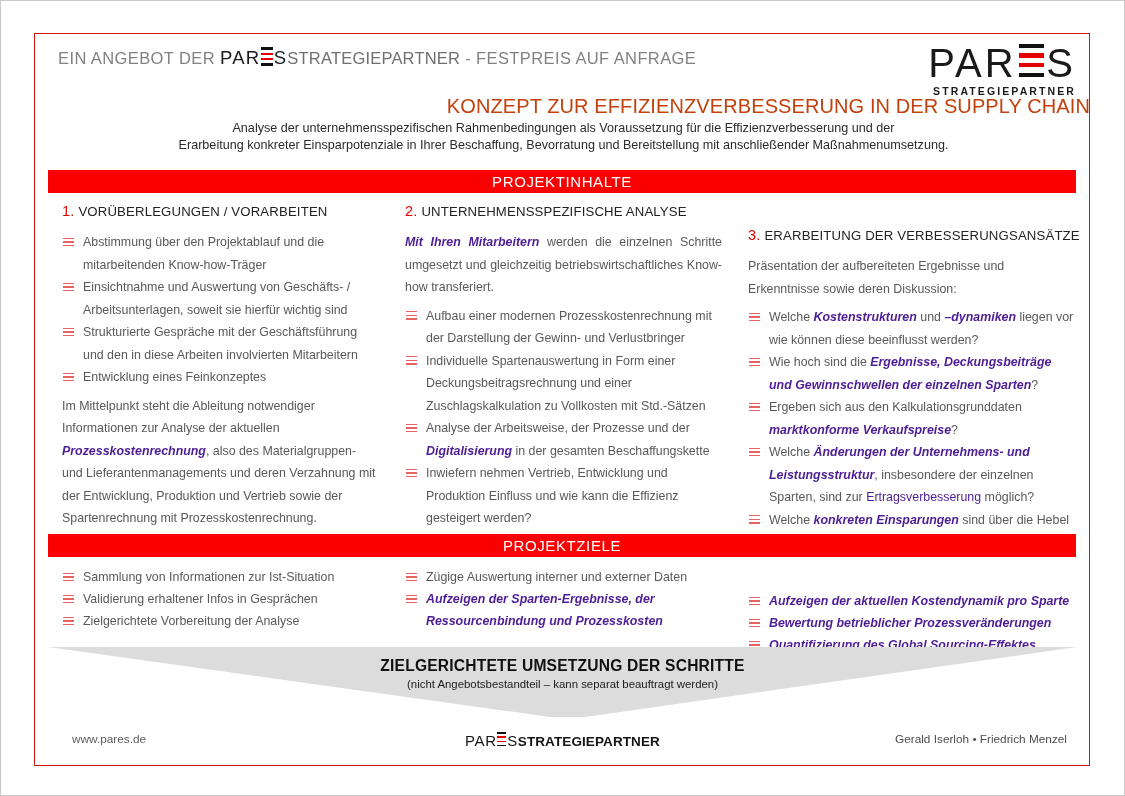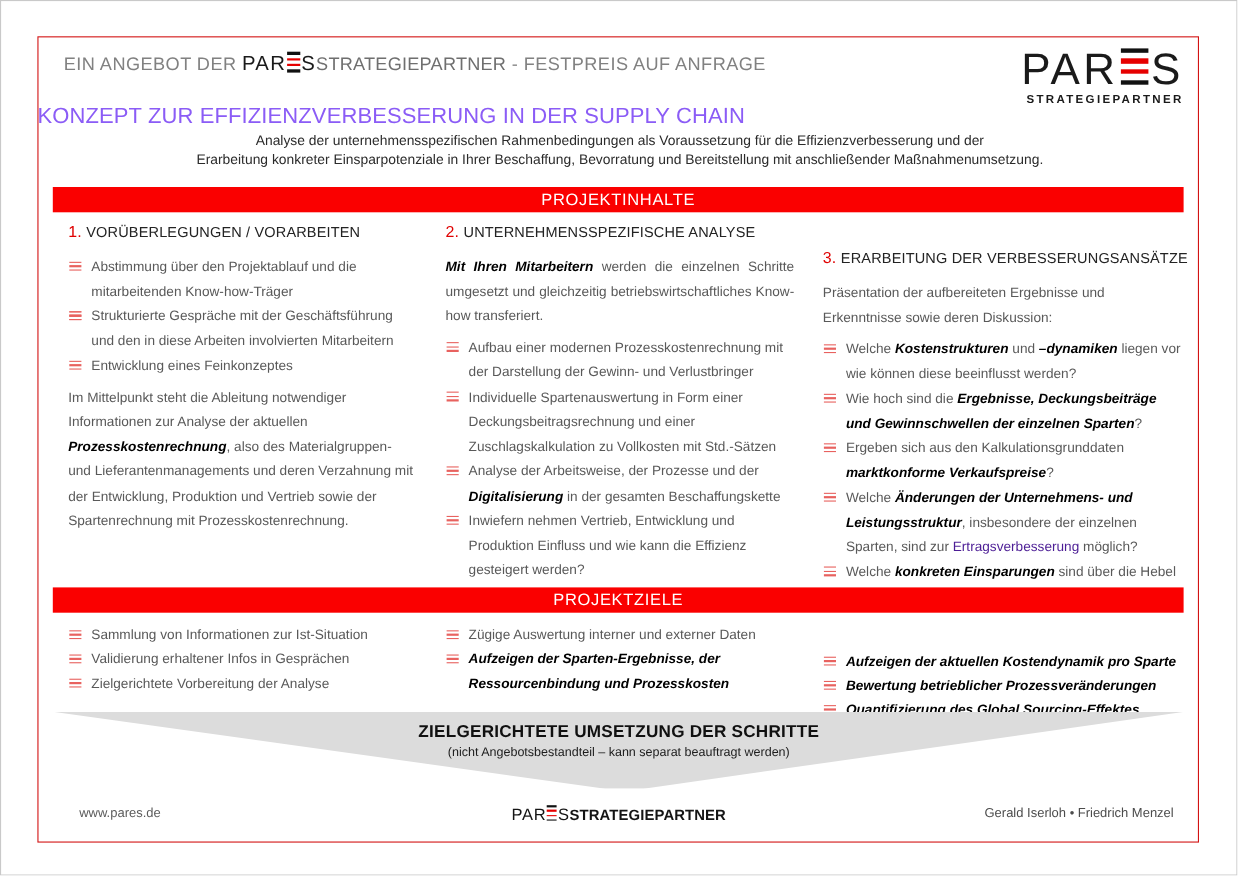--- a/index.html
+++ b/index.html
@@ -107,23 +107,23 @@
     color: #1a1a1a;
     font-weight: 700;
     margin-top: 2px;
   }
 
   .title-main {
     position: absolute;
     left: 33px;
     top: 94px;
     width: 1056px;
-    text-align: left;
+    text-align: right;
     font-size: 20px;
-    color: #8b5cf6;
+    color: #c2410c;
     letter-spacing: 0.1px;
   }
   .title-sub {
     position: absolute;
     left: 110px;
     top: 119px;
     width: 905px;
     text-align: center;
     font-size: 12.6px;
     line-height: 17px;
@@ -204,21 +204,21 @@
   ul.bullets li .bullet-icon i {
     display: block;
     height: 1.4px;
     background: #e8625f;
     margin-bottom: 2.3px;
   }
   ul.bullets li .bullet-icon i:nth-child(1) { width: 11px; }
   ul.bullets li .bullet-icon i:nth-child(2) { width: 11px; }
   ul.bullets li .bullet-icon i:nth-child(3) { width: 11px; }
 
-  em.it { font-style: italic; font-weight: 700; color: #000000; }
+  em.it { font-style: italic; font-weight: 700; color: #4c1d95; }
   b.bd  { font-style: normal; font-weight: 400; color: #4c1d95; }
 
   
   .goals {
     position: absolute;
     left: 47px;
     top: 565px;
     width: 1030px;
     display: flex;
   }
@@ -310,21 +310,21 @@
       <ul class="bullets" id="c1-bullets">
           <li><span class="bullet-icon">
               <i></i>
               <i></i>
               <i></i>
             </span><span>Abstimmung über den Projektablauf und die mitarbeitenden Know-how-Träger</span></li>
           <li><span class="bullet-icon">
               <i></i>
               <i></i>
               <i></i>
-            </span></li>
+            </span><span>Einsichtnahme und Auswertung von Geschäfts- / Arbeitsunterlagen, soweit sie hierfür wichtig sind</span></li>
           <li><span class="bullet-icon">
               <i></i>
               <i></i>
               <i></i>
             </span><span>Strukturierte Gespräche mit der Geschäftsführung und den in diese Arbeiten involvierten Mitarbeitern</span></li>
           <li><span class="bullet-icon">
               <i></i>
               <i></i>
               <i></i>
             </span><span>Entwicklung eines Feinkonzeptes</span></li>

